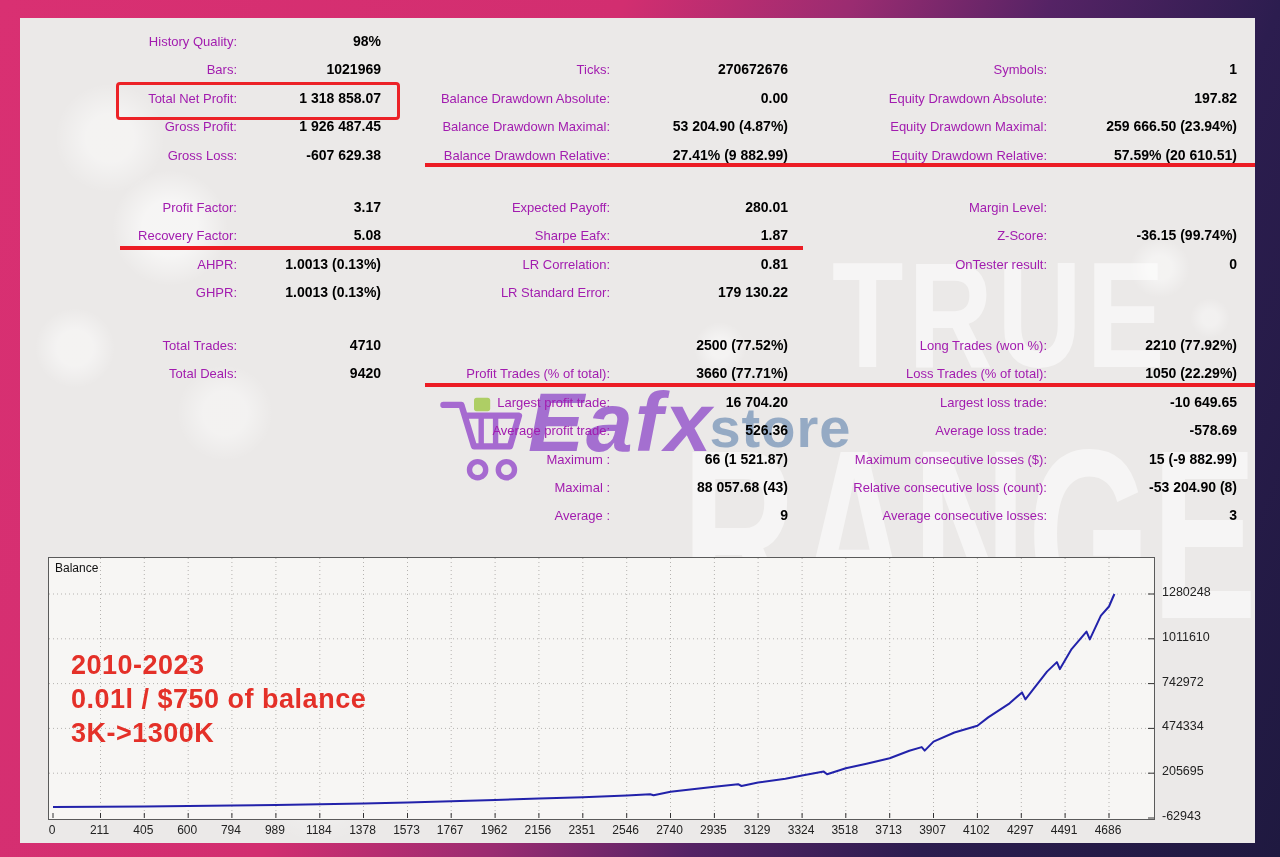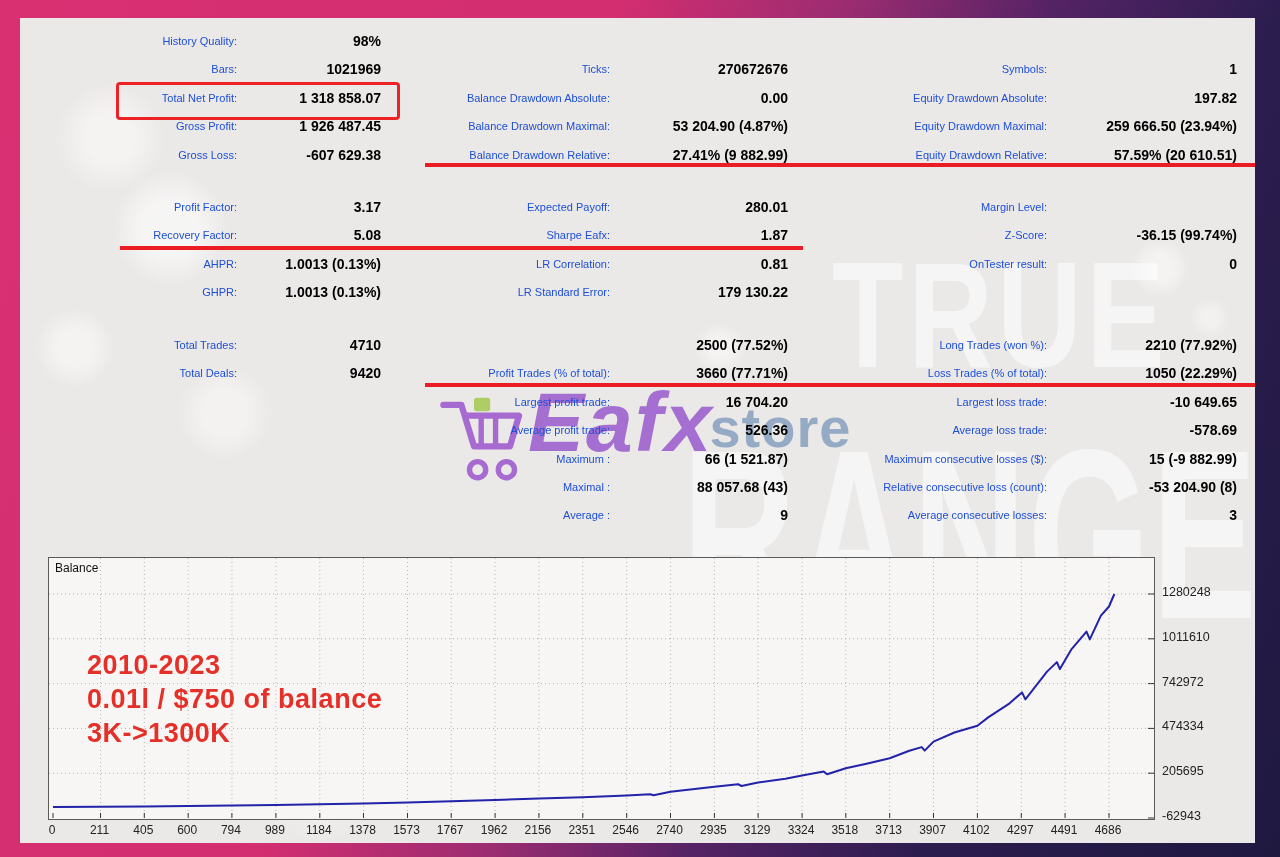--- a/index.html
+++ b/index.html
@@ -31,36 +31,36 @@
   }
   .wm-true{left:812px;top:222px;font-size:150px;letter-spacing:6px;transform:scale(.78,1);}
   .wm-range{left:662px;top:396px;font-size:210px;letter-spacing:2px;transform:scale(.75,1.15);}
   .brand{position:absolute;left:418px;top:362px;z-index:1;display:flex;align-items:flex-start;}
   .brand .cart{width:90px;height:100px;margin-top:10px;opacity:.85;}
   .brand1{font-size:84px;font-weight:800;font-style:italic;color:rgba(148,84,202,.82);line-height:1;letter-spacing:2px;}
   .brand2{font-size:56px;font-weight:700;color:rgba(124,152,186,.78);line-height:1;margin:20px 0 0 -4px;letter-spacing:1px;}
   
   .stats{position:absolute;inset:0;z-index:2;}
   .sl,.sv{position:absolute;height:29px;line-height:29px;text-align:right;white-space:nowrap;}
-  .sl{font-size:11px;color:#1d4ed8;}
+  .sl{font-size:13px;color:#a21caf;}
   .sv{font-size:14px;font-weight:bold;color:#000;}
   
   .redbox{position:absolute;left:96px;top:64px;width:278px;height:32px;border:3px solid #ec2227;border-radius:4px;z-index:3;}
   .redline{position:absolute;height:4px;background:#ec1c24;z-index:3;}
   .l1{left:405px;top:145px;width:830px;}
   .l2{left:100px;top:228px;width:683px;}
   .l3{left:405px;top:365px;width:830px;}
   
   .chart{position:absolute;left:28px;top:539px;width:1205px;height:300px;z-index:2;}
   .plot{position:absolute;left:0;top:0;width:1105px;height:261px;background:#f7f6f4;border:1px solid #5a5a5a;}
   .plot svg{position:absolute;left:0;top:0;}
   .grid{stroke:#b5b3b0;stroke-width:1;stroke-dasharray:1 3;}
   .tick{stroke:#333;stroke-width:1;}
   .chart-title{position:absolute;left:6px;top:3px;font-size:12px;color:#111;}
-  .ann{position:absolute;left:22px;top:90px;font-size:27px;font-weight:700;color:#e43028;line-height:34px;letter-spacing:.5px;z-index:2;margin-left:16px;}
+  .ann{position:absolute;left:22px;top:90px;font-size:27px;font-weight:700;color:#e43028;line-height:34px;letter-spacing:.5px;z-index:2;}
   #ylabels div{position:absolute;left:1114px;width:74px;font-size:12.5px;color:#222;text-align:left;}
   #xlabels div{position:absolute;top:266px;width:44px;text-align:center;font-size:12px;color:#222;}
 </style>
 </head>
 <body>
 
 <div class="card">
 
   <div class="wm-true">TRUE</div>
   <div class="wm-range">RANGE</div>

